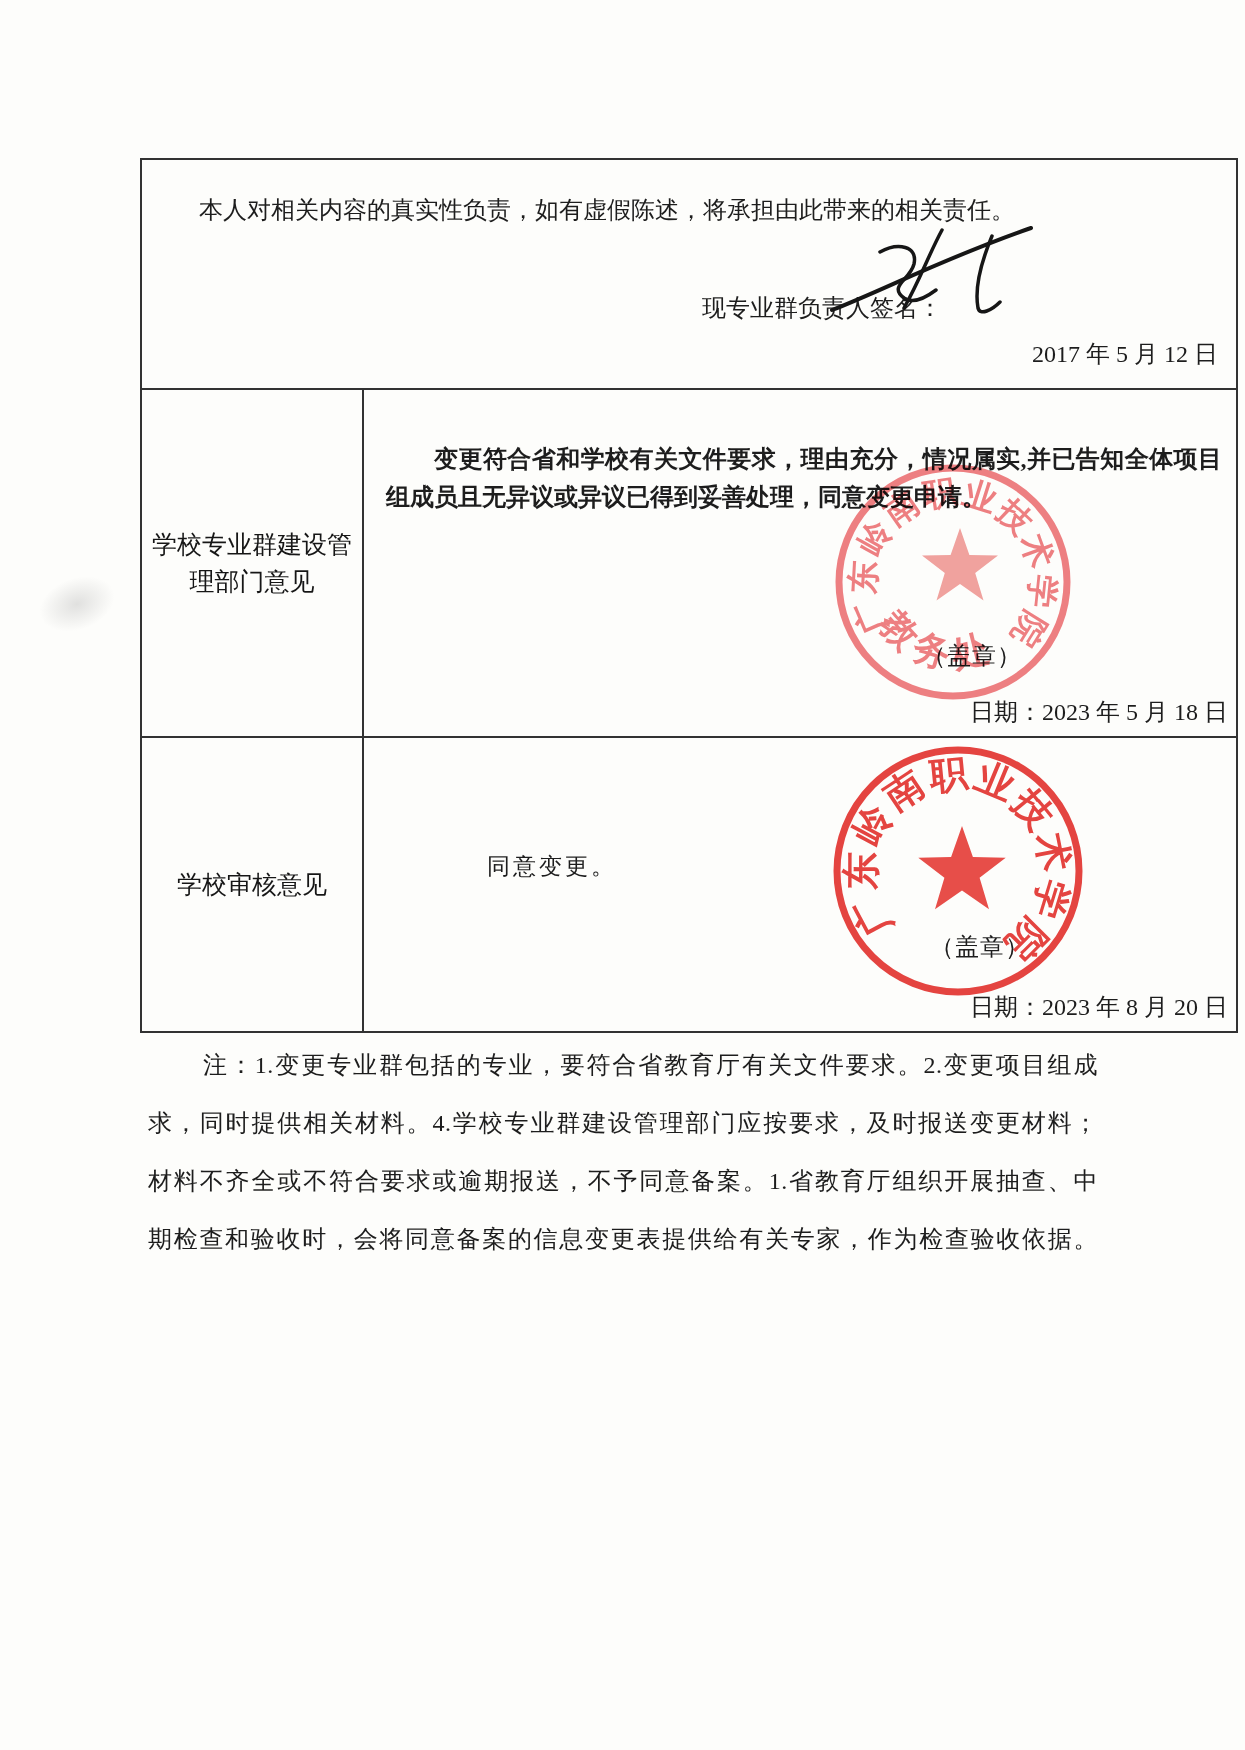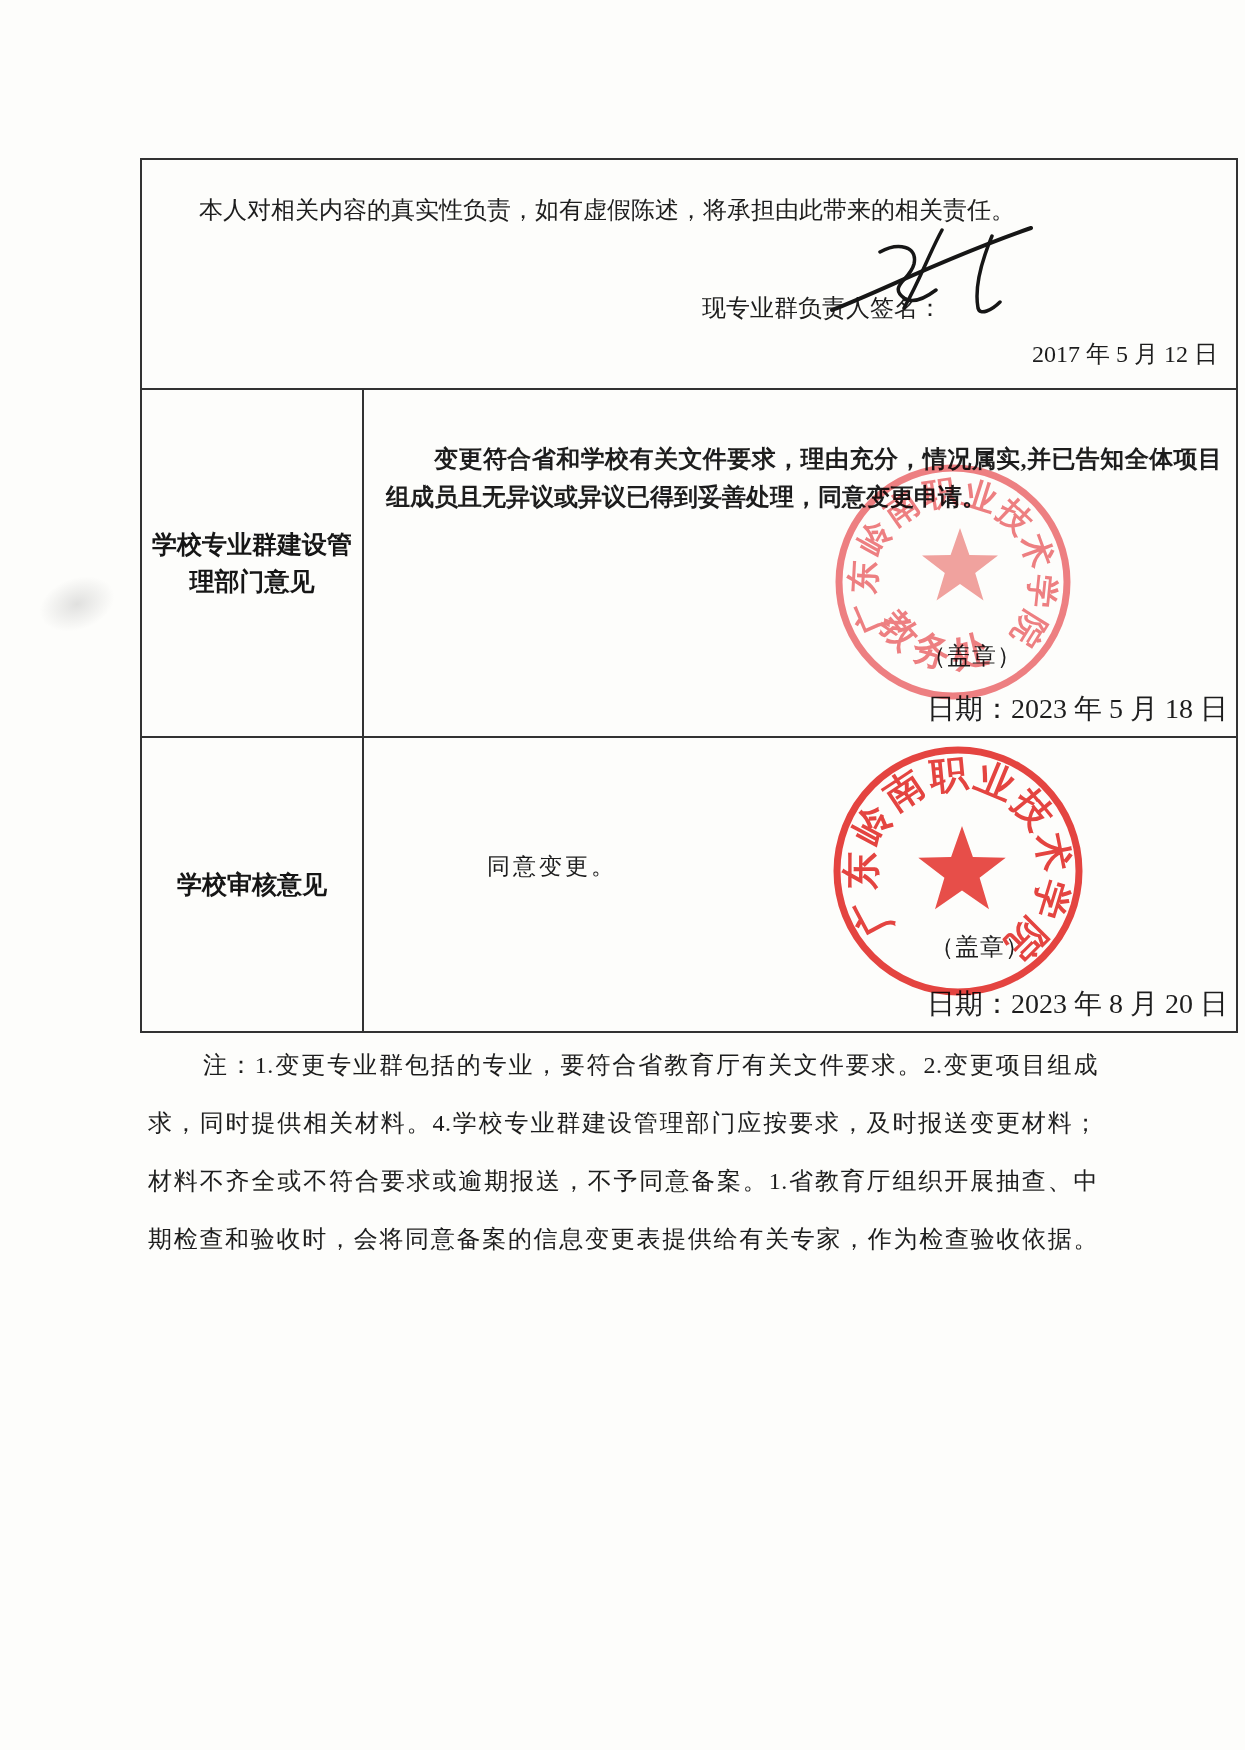--- a/index.html
+++ b/index.html
@@ -19,39 +19,39 @@
     border:2px solid #323232; box-sizing:border-box;
   }
   .row { position:absolute; left:0; width:100%; box-sizing:border-box; }
   .row1 { top:0; height:230px; border-bottom:2px solid #323232; }
   .row2 { top:230px; height:348px; border-bottom:2px solid #323232; }
   .row3 { top:578px; height:293px; }
   .head-col {
     position:absolute; left:0; top:0; width:222px; height:100%;
     border-right:2px solid #323232; box-sizing:border-box;
     display:flex; align-items:center; justify-content:center; text-align:center;
-    font-family:"Liberation Sans","DejaVu Sans",sans-serif; font-weight:700;
+    font-family:"Liberation Sans","DejaVu Sans",sans-serif; font-weight:400;
     font-size:25px; line-height:37px; color:#161616;
   }
   .head-col .inner { width:204px; }
   .body-col { position:absolute; left:224px; top:0; right:0; height:100%; }
   .statement {
     padding:34px 38px 0 57px; font-size:24px; white-space:nowrap;
   }
   .sign-label { position:absolute; top:132px; left:560px; font-size:24px; }
   .signature-svg { position:absolute; left:682px; top:54px; width:215px; height:110px; }
   .date1 { position:absolute; top:178px; right:18px; font-size:24px; }
   .opinion {
     margin:0; padding:50px 14px 0 20px; font-size:24px; line-height:38px;
     text-align:justify; text-indent:48px;font-weight:bold;
   }
   .seal-hint { position:absolute; font-size:24px; letter-spacing:1px; }
   .seal-hint.r2 { left:556px; top:250px; }
   .seal-hint.r3 { left:564px; top:193px; }
-  .date-line { position:absolute; right:8px; bottom:8px; font-size:28px;text-align:center; }
+  .date-line { position:absolute; right:8px; bottom:8px; font-size:24px;text-align:center; }
   .opinion3 { position:absolute; left:121px; top:113px; font-size:23px; letter-spacing:3px; }
   .stamp { position:absolute; mix-blend-mode:multiply; pointer-events:none; }
   .stamp text {
     font-family:"Liberation Sans","DejaVu Sans",sans-serif;
     font-weight:700; fill:currentColor;
   }
   .stamp1 { left:823px; top:452px; width:260px; height:260px; color:#ec6468; opacity:0.82; }
   .stamp2 { left:818px; top:731px; width:280px; height:280px; color:#e43532; opacity:0.93; }
   .notes { position:absolute; left:148px; top:1036px; width:950px; }
   .note-line {

